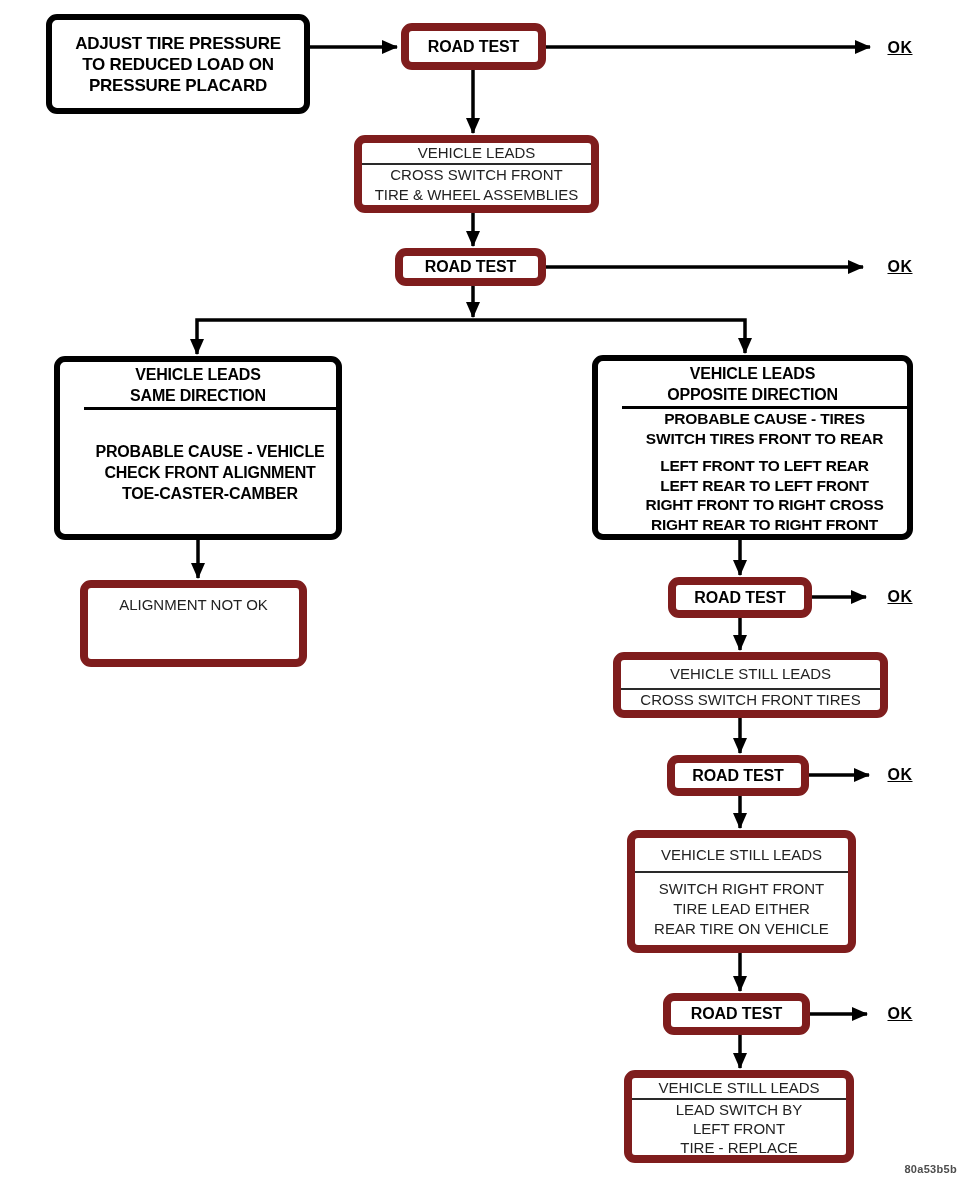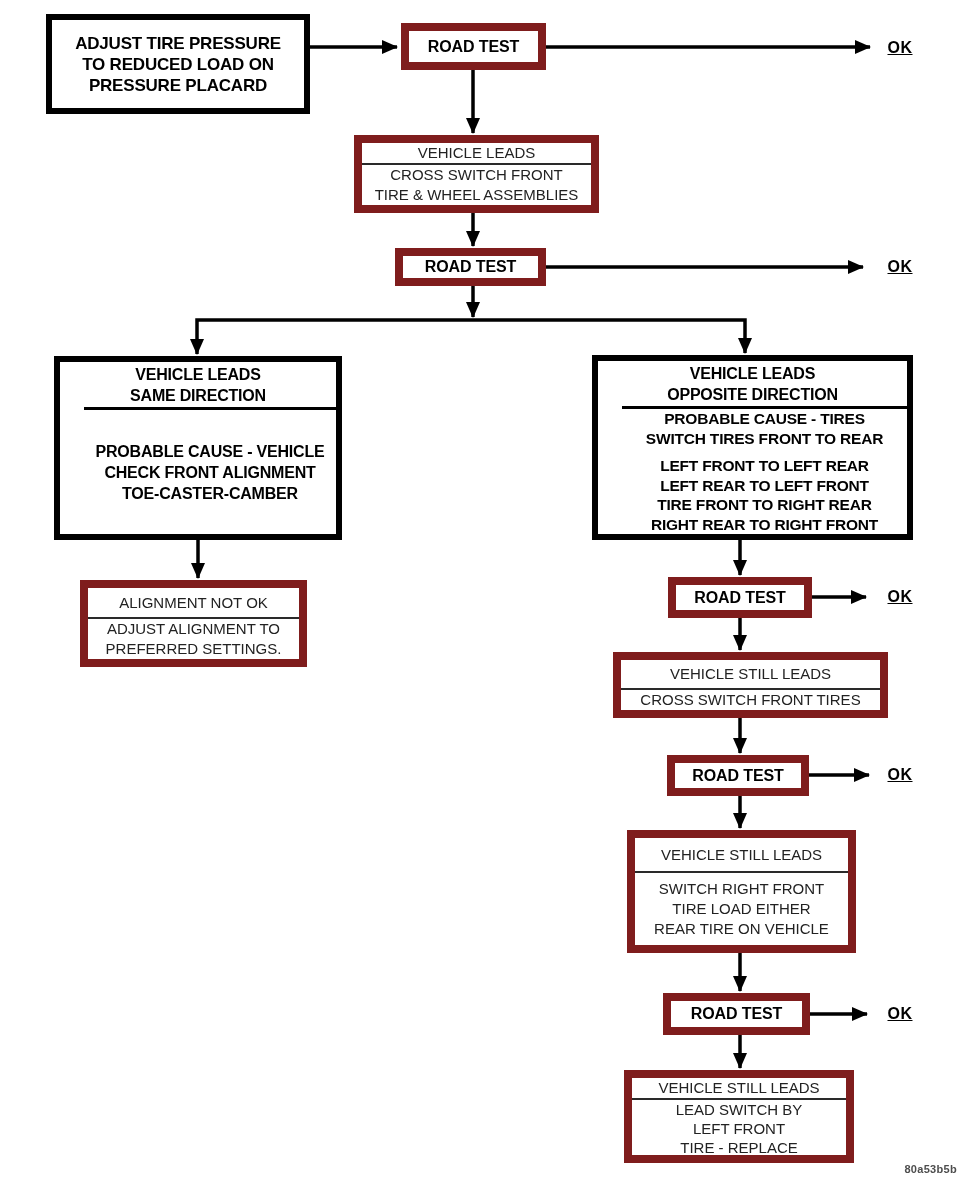--- a/index.html
+++ b/index.html
@@ -8,21 +8,21 @@
     width:960px;height:1183px;
     background:#ffffff;
     font-family:"Liberation Sans", sans-serif;
     color:#0d0d0d;
     overflow:hidden;
   }
   .arrows{position:absolute;left:0;top:0;width:960px;height:1183px;pointer-events:none;}
   .arrows path{stroke:#000;stroke-width:3.5;fill:none;stroke-linejoin:miter;}
   .box{
     position:absolute;background:#ffffff;box-sizing:border-box;
-    display:flex;flex-direction:column;
+    display:flex;flex-direction:column;border-radius:11px;
   }
   .thick{border:6px solid #000;}
   .thin{border:8px solid #7f1d1d;}
   .compartment{
     display:flex;flex-direction:column;justify-content:center;align-items:center;
     text-align:center;box-sizing:border-box;
   }
   .compartment.bottom-thin{border-top:2px solid #2a2a2a;flex:1;}
   .compartment.bottom-thick{border-top:3px solid #000;flex:1;margin-left:24px;}
   .tl{white-space:nowrap;}
@@ -111,38 +111,34 @@
       <div class="tl bold fs-big">PROBABLE CAUSE - VEHICLE</div>
       <div class="tl bold fs-big">CHECK FRONT ALIGNMENT</div>
       <div class="tl bold fs-big">TOE-CASTER-CAMBER</div>
     </div>
   </div>
 
   <div class="box thin" style="left:80px;top:580px;width:227px;height:87px;">
     <div class="compartment" style="height:33px;">
       <div class="tl reg fs-body">ALIGNMENT NOT OK</div>
     </div>
-    <div class="compartment bottom-thin">
-      <div class="tl reg fs-body">ADJUST ALIGNMENT TO</div>
-      <div class="tl reg fs-body">PREFERRED SETTINGS.</div>
-    </div>
   </div>
 
   <div class="box thick" style="left:592px;top:355px;width:321px;height:185px;">
     <div class="compartment" style="height:49px;">
       <div class="tl bold fs-big">VEHICLE LEADS</div>
       <div class="tl bold fs-big">OPPOSITE DIRECTION</div>
     </div>
     <div class="compartment bottom-thick">
       <div class="tl bold fs-big2">PROBABLE CAUSE - TIRES</div>
       <div class="tl bold fs-big2">SWITCH TIRES FRONT TO REAR</div>
       <div class="gap8"></div>
       <div class="tl bold fs-big2">LEFT FRONT TO LEFT REAR</div>
       <div class="tl bold fs-big2">LEFT REAR TO LEFT FRONT</div>
-      <div class="tl bold fs-big2">TIRE FRONT TO RIGHT REAR</div>
+      <div class="tl bold fs-big2">RIGHT FRONT TO RIGHT CROSS</div>
       <div class="tl bold fs-big2">RIGHT REAR TO RIGHT FRONT</div>
     </div>
   </div>
 
   <div class="box thin rtbox" style="left:668px;top:577px;width:144px;height:41px;">
     <div class="tl bold fs-rt">ROAD TEST</div>
   </div>
   <div class="ok" style="left:872px;top:588px;">OK</div>
 
   <div class="box thin" style="left:613px;top:652px;width:275px;height:66px;">
@@ -158,21 +154,21 @@
     <div class="tl bold fs-rt">ROAD TEST</div>
   </div>
   <div class="ok" style="left:872px;top:766px;">OK</div>
 
   <div class="box thin" style="left:627px;top:830px;width:229px;height:123px;">
     <div class="compartment" style="height:33px;">
       <div class="tl reg fs-body">VEHICLE STILL LEADS</div>
     </div>
     <div class="compartment bottom-thin">
       <div class="tl reg fs-body">SWITCH RIGHT FRONT</div>
-      <div class="tl reg fs-body">TIRE LOAD EITHER</div>
+      <div class="tl reg fs-body">TIRE LEAD EITHER</div>
       <div class="tl reg fs-body">REAR TIRE ON VEHICLE</div>
     </div>
   </div>
 
   <div class="box thin rtbox" style="left:663px;top:993px;width:147px;height:42px;">
     <div class="tl bold fs-rt">ROAD TEST</div>
   </div>
   <div class="ok" style="left:872px;top:1005px;">OK</div>
 
   <div class="box thin" style="left:624px;top:1070px;width:230px;height:93px;">

